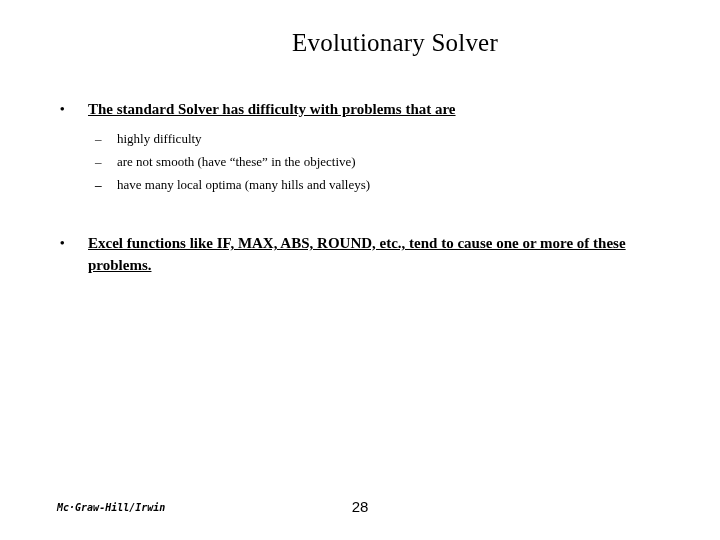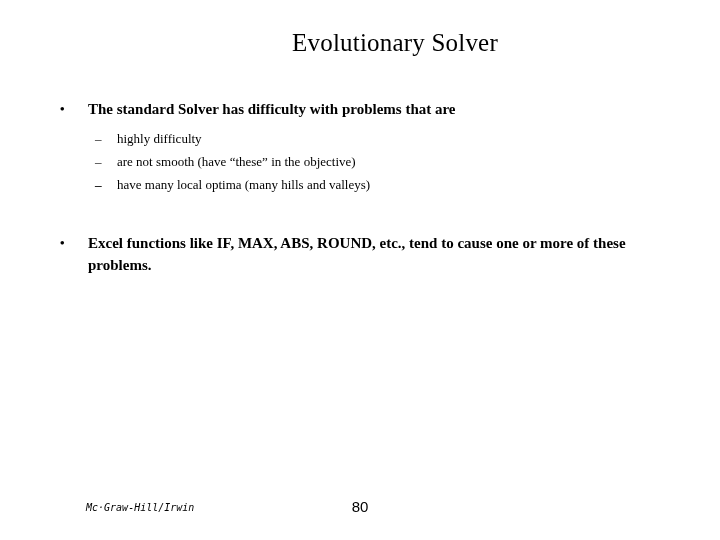--- a/index.html
+++ b/index.html
@@ -62,20 +62,21 @@
   .bullet-l1 .marker {
     position: absolute;
     left: 60px;
     top: 0;
     font-size: 13px;
     font-weight: bold;
     line-height: 22px;
   }
   .bullet-l1 .text {
     display: block;
+    text-decoration: underline;
   }
 
   
   .sublist {
     margin-top: 7px;
   }
   .bullet-l2 {
     position: relative;
     padding-left: 117px;
     padding-right: 30px;
@@ -103,25 +104,24 @@
     bottom: 0;
     width: 720px;
     height: 46px;
   }
   .footer-left {
     position: absolute;
     left: 57px;
     top: 8px;
     font-family: "DejaVu Sans Mono", "Liberation Mono", monospace;
     font-size: 10px;
-    font-weight: normal;
+    font-weight: bold;
     font-style: italic;
     color: #000000;
     white-space: nowrap;
-    margin-left: 29px;
   }
   .footer-page {
     position: absolute;
     left: 0;
     top: 4px;
     width: 720px;
     text-align: center;
     font-family: "Liberation Sans", "DejaVu Sans", sans-serif;
     font-size: 15px;
     color: #000000;
@@ -174,16 +174,16 @@
 
     <div class="bullet-l1">
       <span class="marker">•</span>
       <span class="text">Excel functions like IF, MAX, ABS, ROUND, etc., tend to cause one or more of these problems.</span>
     </div>
 
   </div>
 
   <div class="footer">
     <div class="footer-left">Mc·Graw-Hill/Irwin</div>
-    <div class="footer-page">80</div>
+    <div class="footer-page">28</div>
   </div>
 
 </div>
 
 </body></html>

